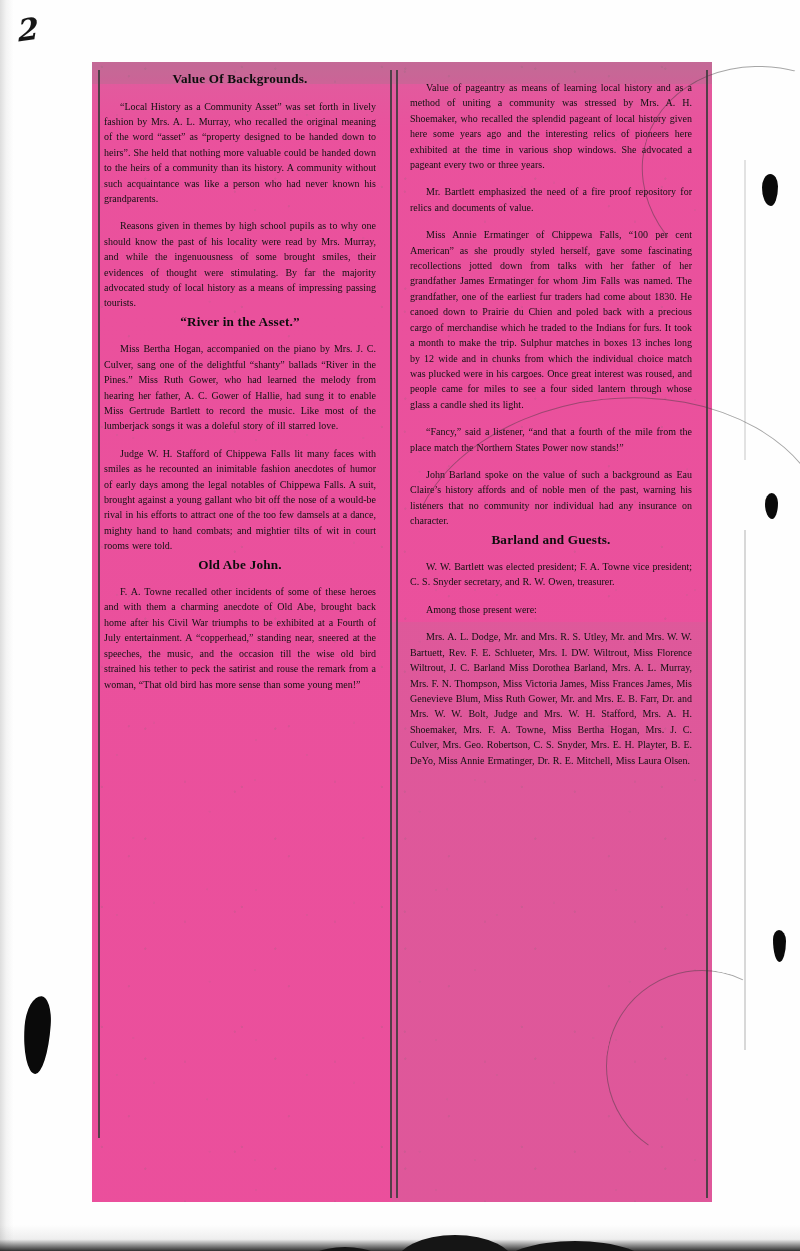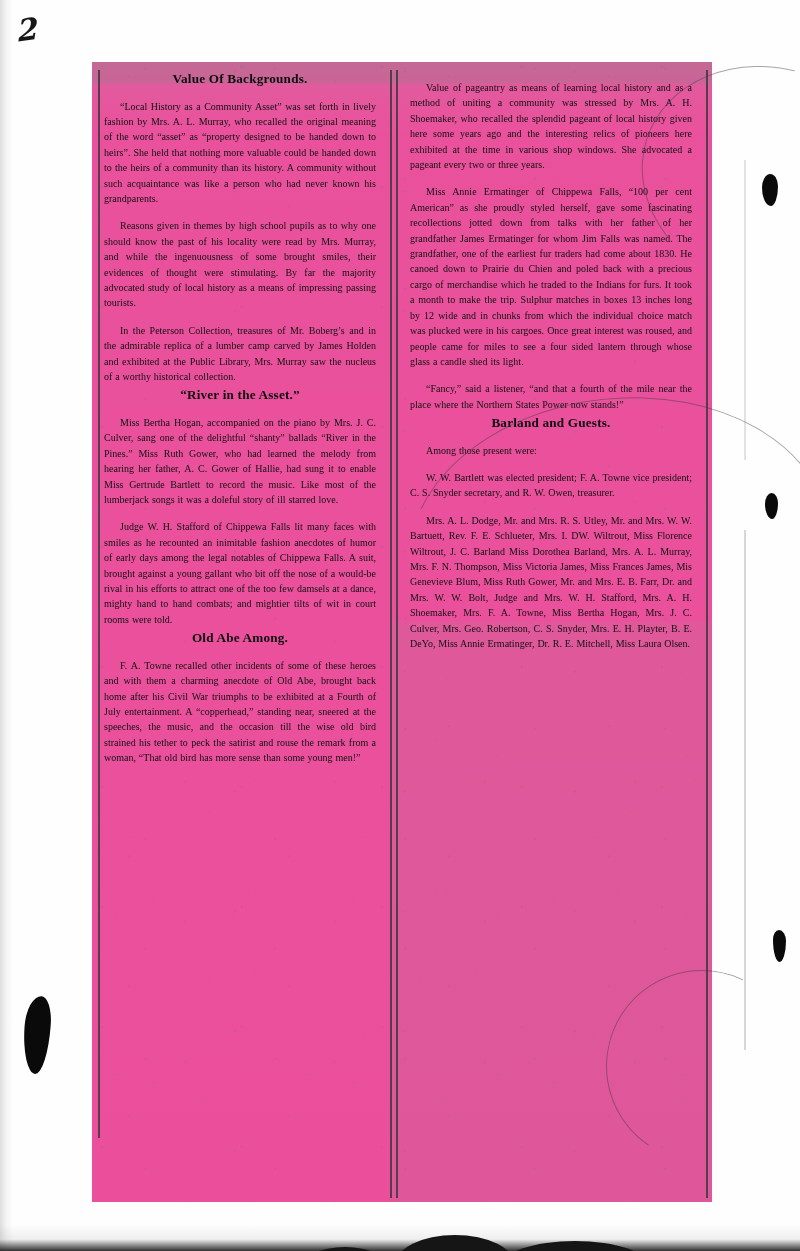--- a/index.html
+++ b/index.html
@@ -224,35 +224,36 @@
     <div class="col-rule r-mid"></div>
     <div class="col-rule r-mid2"></div>
     <div class="col-rule r-right"></div>
 
     <div class="columns">
 
       <div class="column col-1">
         <div class="subhead">Value Of Backgrounds.</div>
         <p class="body">“Local History as a Community Asset” was set forth in lively fashion by Mrs. A. L. Murray, who recalled the original meaning of the word “asset” as “property designed to be handed down to heirs”. She held that nothing more valuable could be handed down to the heirs of a community than its history. A community without such acquaintance was like a person who had never known his grandparents.</p>
         <p class="body">Reasons given in themes by high school pupils as to why one should know the past of his locality were read by Mrs. Murray, and while the ingenuousness of some brought smiles, their evidences of thought were stimulating. By far the majority advocated study of local history as a means of impressing passing tourists.</p>
-        <p class="body">In the Peterson Collection, treasures of Mr. Boberg’s and in the admirable replica of a lumber camp carved by James Holden and exhibited at the Public Library, Mrs. Murray saw the nucleus of a worthy historical collection.</p>
         <div class="subhead">“River in the Asset.”</div>
         <p class="body">Miss Bertha Hogan, accompanied on the piano by Mrs. J. C. Culver, sang one of the delightful “shanty” ballads “River in the Pines.” Miss Ruth Gower, who had learned the melody from hearing her father, A. C. Gower of Hallie, had sung it to enable Miss Gertrude Bartlett to record the music. Like most of the lumberjack songs it was a doleful story of ill starred love.</p>
         <p class="body">Judge W. H. Stafford of Chippewa Falls lit many faces with smiles as he recounted an inimitable fashion anecdotes of humor of early days among the legal notables of Chippewa Falls. A suit, brought against a young gallant who bit off the nose of a would-be rival in his efforts to attract one of the too few damsels at a dance, mighty hand to hand combats; and mightier tilts of wit in court rooms were told.</p>
-        <div class="subhead">Old Abe Among.</div>
+        <div class="subhead">Old Abe John.</div>
         <p class="body">F. A. Towne recalled other incidents of some of these heroes and with them a charming anecdote of Old Abe, brought back home after his Civil War triumphs to be exhibited at a Fourth of July entertainment. A “copperhead,” standing near, sneered at the speeches, the music, and the occasion till the wise old bird strained his tether to peck the satirist and rouse the remark from a woman, “That old bird has more sense than some young men!”</p>
       </div>
 
       <div class="column col-2">
         <p class="body">Value of pageantry as means of learning local history and as a method of uniting a community was stressed by Mrs. A. H. Shoemaker, who recalled the splendid pageant of local history given here some years ago and the interesting relics of pioneers here exhibited at the time in various shop windows. She advocated a pageant every two or three years.</p>
+        <p class="body">Mr. Bartlett emphasized the need of a fire proof repository for relics and documents of value.</p>
         <p class="body">Miss Annie Ermatinger of Chippewa Falls, “100 per cent American” as she proudly styled herself, gave some fascinating recollections jotted down from talks with her father of her grandfather James Ermatinger for whom Jim Falls was named. The grandfather, one of the earliest fur traders had come about 1830. He canoed down to Prairie du Chien and poled back with a precious cargo of merchandise which he traded to the Indians for furs. It took a month to make the trip. Sulphur matches in boxes 13 inches long by 12 wide and in chunks from which the individual choice match was plucked were in his cargoes. Once great interest was roused, and people came for miles to see a four sided lantern through whose glass a candle shed its light.</p>
-        <p class="body">“Fancy,” said a listener, “and that a fourth of the mile near the place where the Northern States Power now stands!”</p>
+        <p class="body">“Fancy,” said a listener, “and that a fourth of the mile from the place match the Northern States Power now stands!”</p>
+        <p class="body">John Barland spoke on the value of such a background as Eau Claire’s history affords and of noble men of the past, warning his listeners that no community nor individual had any insurance on character.</p>
         <div class="subhead">Barland and Guests.</div>
+        <p class="body">W. W. Bartlett was elected president; F. A. Towne vice president; C. S. Snyder secretary, and R. W. Owen, treasurer.</p>
         <p class="body">Among those present were:</p>
-        <p class="body">W. W. Bartlett was elected president; F. A. Towne vice president; C. S. Snyder secretary, and R. W. Owen, treasurer.</p>
         <p class="body">Mrs. A. L. Dodge, Mr. and Mrs. R. S. Utley, Mr. and Mrs. W. W. Bartuett, Rev. F. E. Schlueter, Mrs. I. DW. Wiltrout, Miss Florence Wiltrout, J. C. Barland Miss Dorothea Barland, Mrs. A. L. Murray, Mrs. F. N. Thompson, Miss Victoria James, Miss Frances James, Mis Genevieve Blum, Miss Ruth Gower, Mr. and Mrs. E. B. Farr, Dr. and Mrs. W. W. Bolt, Judge and Mrs. W. H. Stafford, Mrs. A. H. Shoemaker, Mrs. F. A. Towne, Miss Bertha Hogan, Mrs. J. C. Culver, Mrs. Geo. Robertson, C. S. Snyder, Mrs. E. H. Playter, B. E. DeYo, Miss Annie Ermatinger, Dr. R. E. Mitchell, Miss Laura Olsen.</p>
       </div>
 
     </div>
   </div>
 
   <div class="stamp-ring" style="left:606px; top:970px; width:190px; height:190px; clip-path: polygon(0 0, 62% 0, 30% 100%, 0 100%); transform: rotate(12deg);"></div>
   <div class="stamp-ring" style="left:408px; top:398px; width:420px; height:300px; clip-path: polygon(0 0, 100% 0, 100% 30%, 0 30%); transform: rotate(-6deg);"></div>
   <div class="stamp-ring" style="left:640px; top:68px; width:260px; height:220px; clip-path: polygon(0 0, 46% 0, 16% 100%, 0 100%); transform: rotate(18deg);"></div>
 

